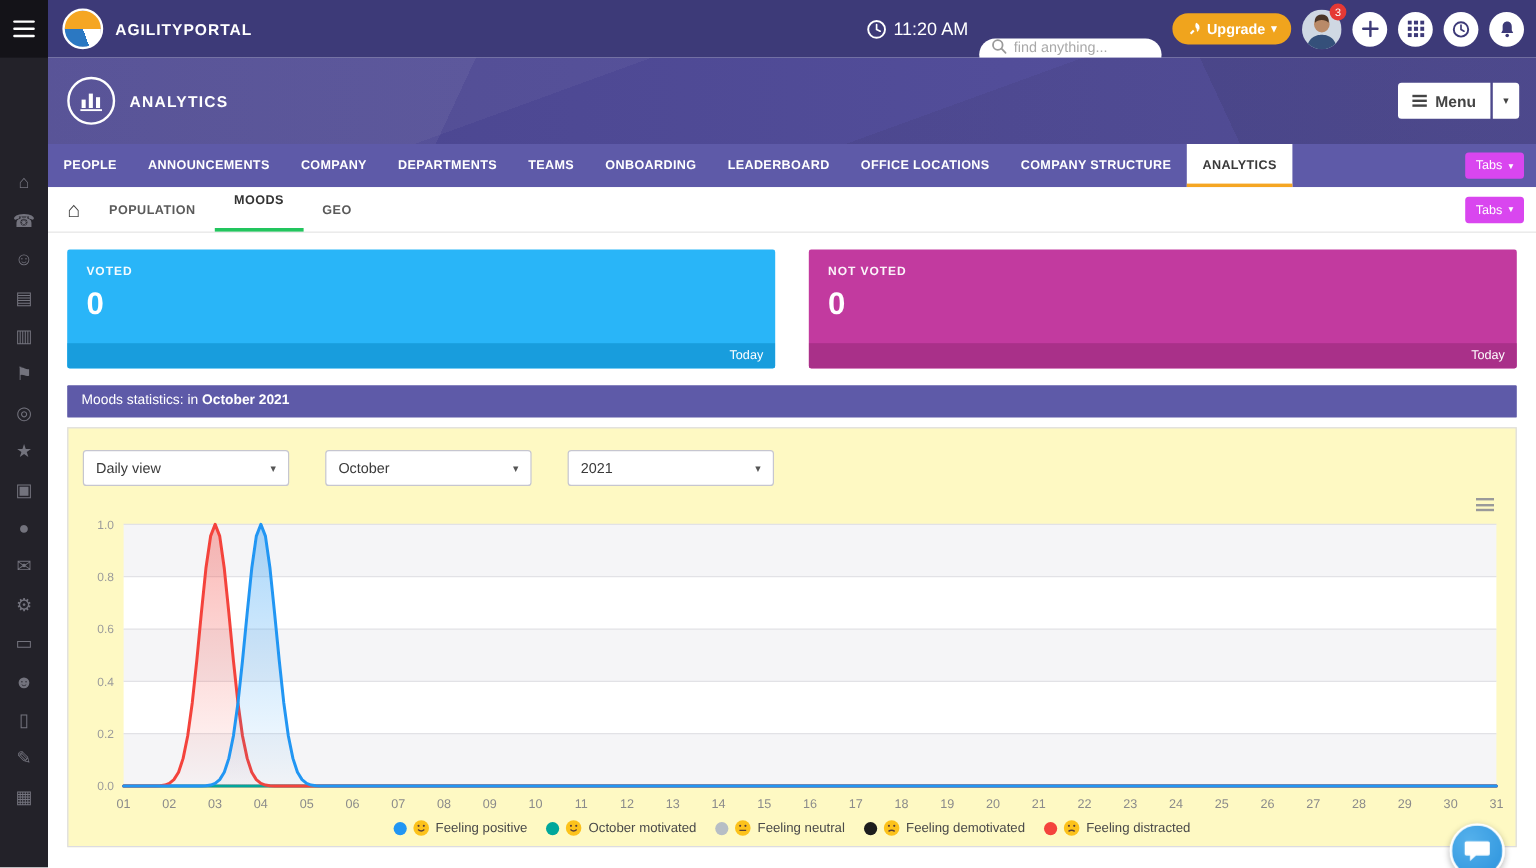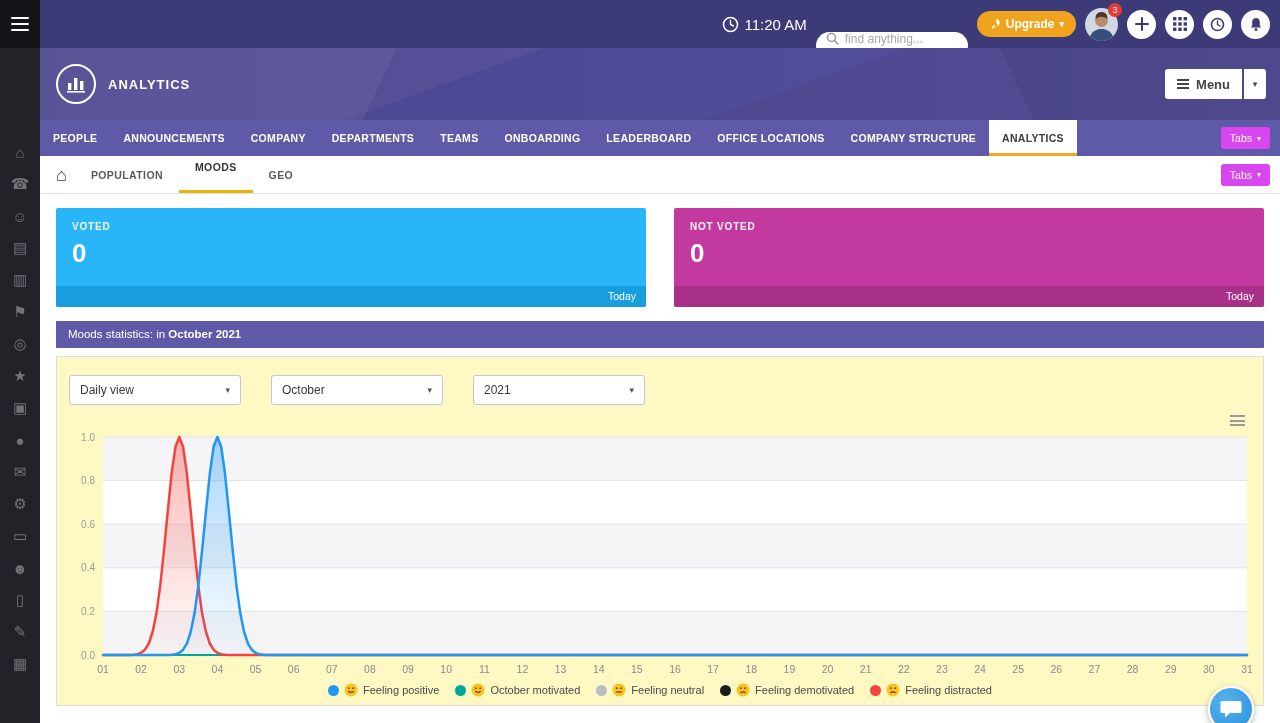--- a/index.html
+++ b/index.html
@@ -63,21 +63,21 @@
   .tabs-btn { margin-left:auto; align-self:center; margin-right:10px; background:#d946ef; color:#fff;
     border:none; border-radius:3px; font-size:10.5px; height:22px; padding:0 9px; display:flex; align-items:center; gap:5px; cursor:pointer; }
   .tabs-btn .caret { font-size:8px; }
 
   
   .sub-nav { height:38px; background:#fff; border-bottom:1px solid #e2e2e2; display:flex; align-items:stretch; }
   .home { align-self:center; margin:0 8px 0 16px; font-size:18px; color:#444; cursor:pointer; line-height:1; }
   .stabs { display:flex; }
   .stab { color:#5a5a5a; font-size:10.5px; font-weight:bold; letter-spacing:.4px; padding:16px 16px;
     display:flex; align-items:center; cursor:pointer; }
-  .stab.active { color:#333; border-bottom:3px solid #eab308; padding-top:3px; }
+  .stab.active { color:#333; border-bottom:3px solid #22c55e; padding-top:3px; }
 
   
   .content { flex:1; padding:14px 16px 0; background:#fff; overflow:hidden; }
   .cards { display:flex; gap:28px; }
   .card { flex:1; height:99px; display:flex; flex-direction:column; border-radius:2px; overflow:hidden; }
   .card-body { flex:1; padding:13px 16px 0; color:#fff; }
   .card-label { font-size:10px; font-weight:bold; letter-spacing:.8px; opacity:.95; }
   .card-value { font-size:26px; font-weight:bold; margin-top:6px; }
   .card-footer { height:21px; line-height:21px; text-align:right; padding-right:10px; color:#fff; font-size:10.5px; }
 
@@ -133,20 +133,24 @@
         <div class="sb-icon">☻</div>
         <div class="sb-icon">▯</div>
         <div class="sb-icon">✎</div>
         <div class="sb-icon">▦</div>
       </div>
   </aside>
 
   <div class="main">
 
     <header class="topbar">
+      <div class="brand">
+        <span class="logo"></span>
+        <span class="brand-name">AGILITYPORTAL</span>
+      </div>
       <div class="topbar-right">
         <div class="clock">
           <svg width="17" height="17" viewBox="0 0 17 17">
             <circle cx="8.5" cy="8.5" r="7" fill="none" stroke="#fff" stroke-width="1.6"></circle>
             <path d="M8.5 4.5 V8.5 L11.5 10" fill="none" stroke="#fff" stroke-width="1.4" stroke-linecap="round"></path>
           </svg>
           <span>11:20 AM</span>
         </div>
         <div class="search">
           <svg width="13" height="13" viewBox="0 0 13 13">

